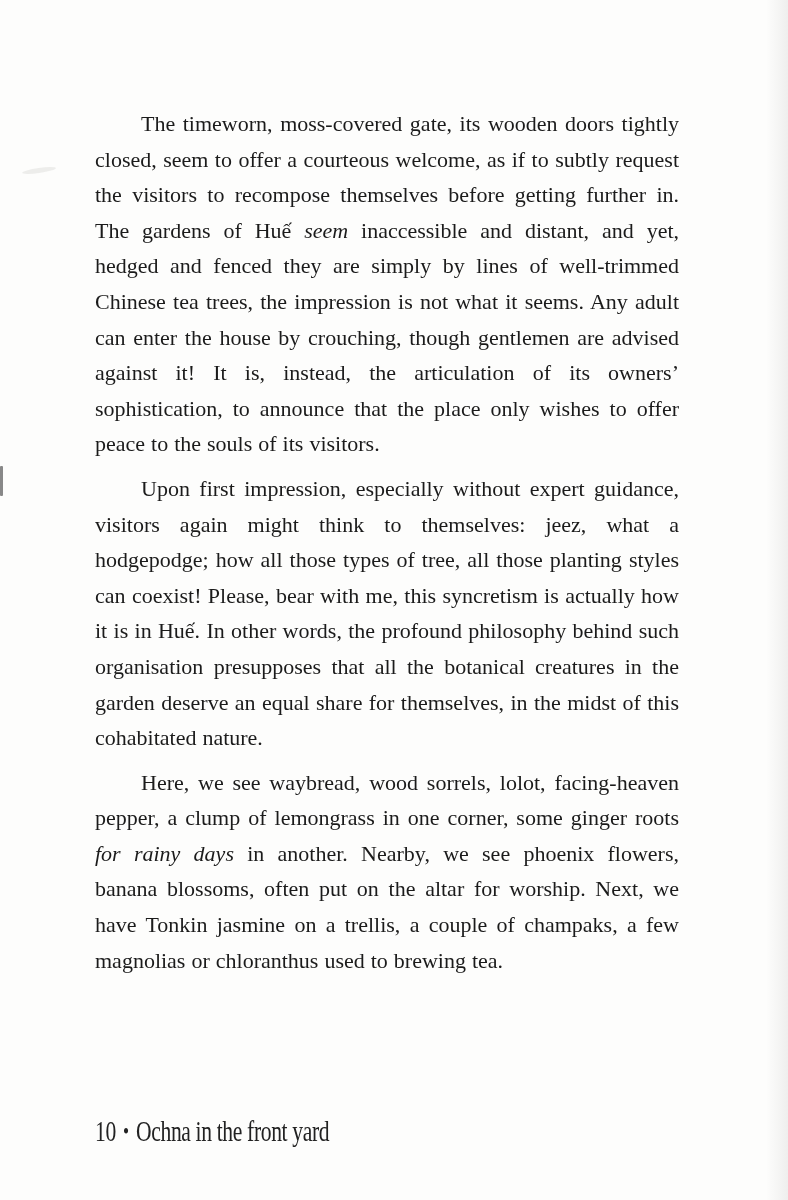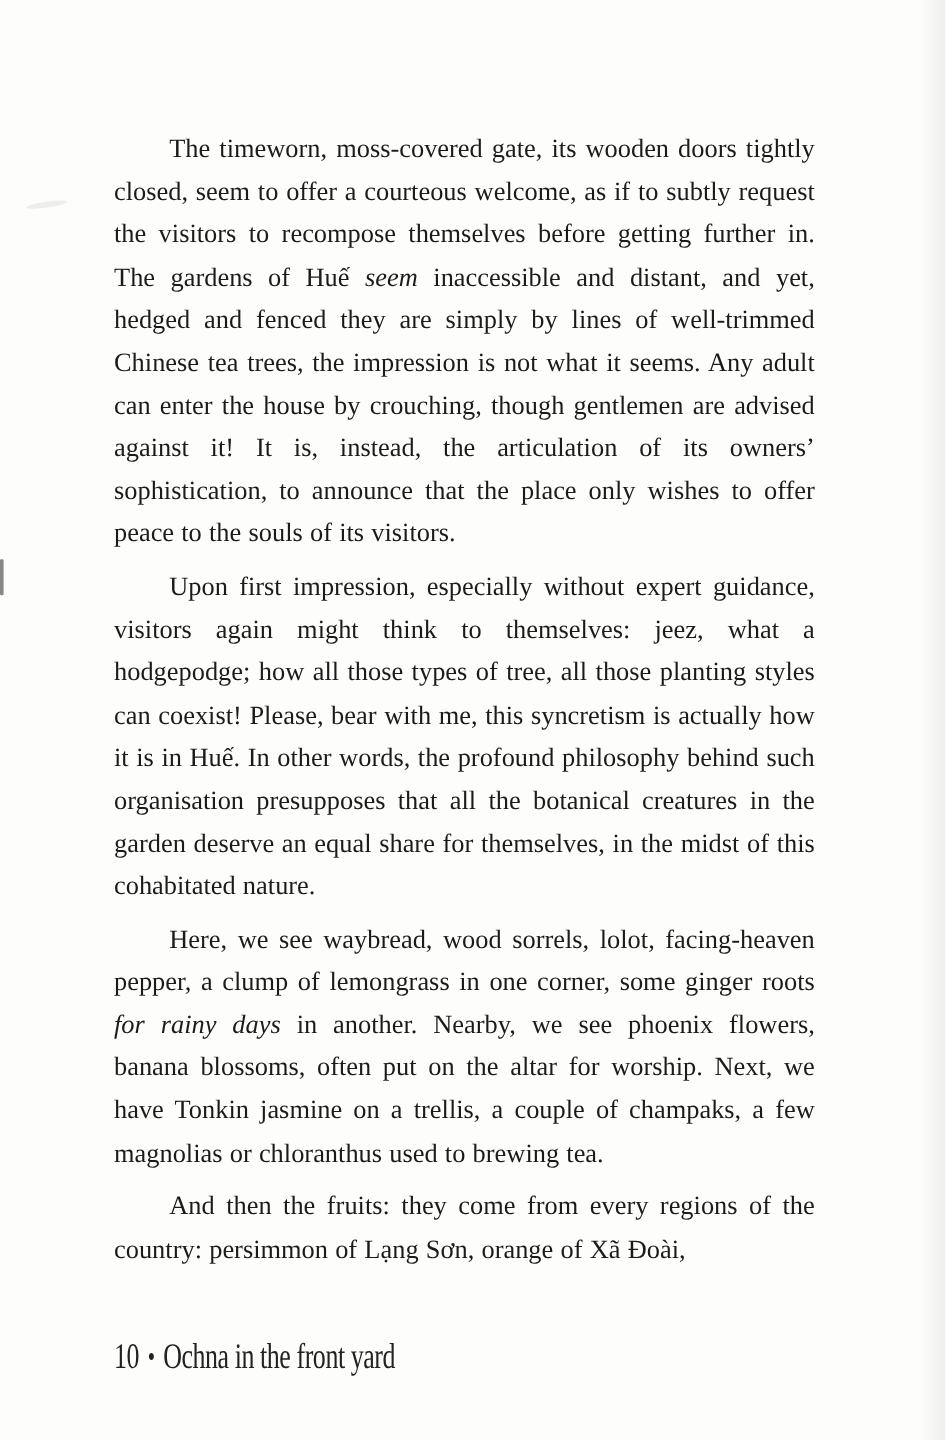--- a/index.html
+++ b/index.html
@@ -86,21 +86,20 @@
 <div class="page">
 
   <div class="text-block">
 
     <p class="para"><span>The timeworn, moss-covered gate, its wooden doors tightly closed, seem to offer a courteous welcome, as if to subtly request the visitors to recompose themselves before getting further in. The gardens of Huế</span> <span class="italic">seem</span> <span>inaccessible and distant, and yet, hedged and fenced they are simply by lines of well-trimmed Chinese tea trees, the impression is not what it seems. Any adult can enter the house by crouching, though gentlemen are advised against it! It is, instead, the articulation of its owners’ sophistication, to announce that the place only wishes to offer peace to the souls of its visitors.</span></p>
 
     <p class="para"><span>Upon first impression, especially without expert guidance, visitors again might think to themselves: jeez, what a hodgepodge; how all those types of tree, all those planting styles can coexist! Please, bear with me, this syncretism is actually how it is in Huế. In other words, the profound philosophy behind such organisation presupposes that all the botanical creatures in the garden deserve an equal share for themselves, in the midst of this cohabitated nature.</span></p>
 
     <p class="para"><span>Here, we see waybread, wood sorrels, lolot, facing-heaven pepper, a clump of lemongrass in one corner, some ginger roots</span> <span class="italic">for rainy days</span> <span>in another. Nearby, we see phoenix flowers, banana blossoms, often put on the altar for worship. Next, we have Tonkin jasmine on a trellis, a couple of champaks, a few magnolias or chloranthus used to brewing tea.</span></p>
 
-    <p class="para"><span>And then the fruits: they come from every regions of the country: persimmon of Lạng Sơn, orange of Xã Đoài,</span></p>
 
   </div>
 
   <div class="footer">
     <span>10</span><span class="sep">•</span><span>Ochna in the front yard</span>
   </div>
 
   <div class="scan-edge-right"></div>
   <div class="scan-mark-left"></div>
   <div class="scan-smudge"></div>

